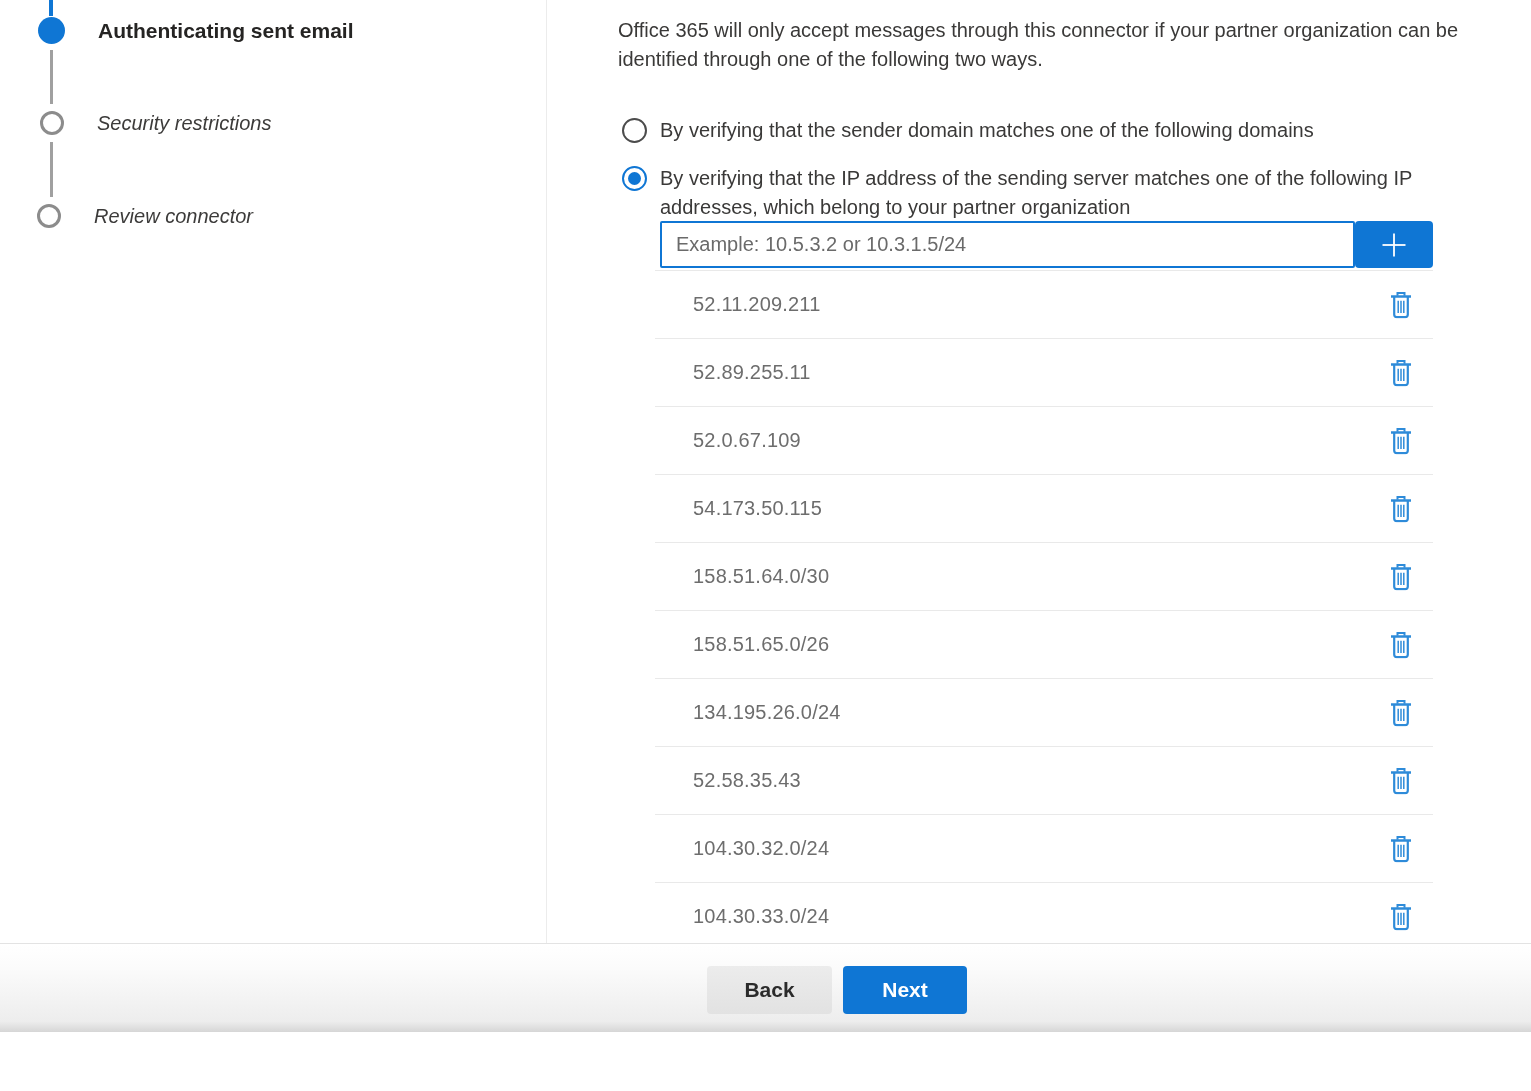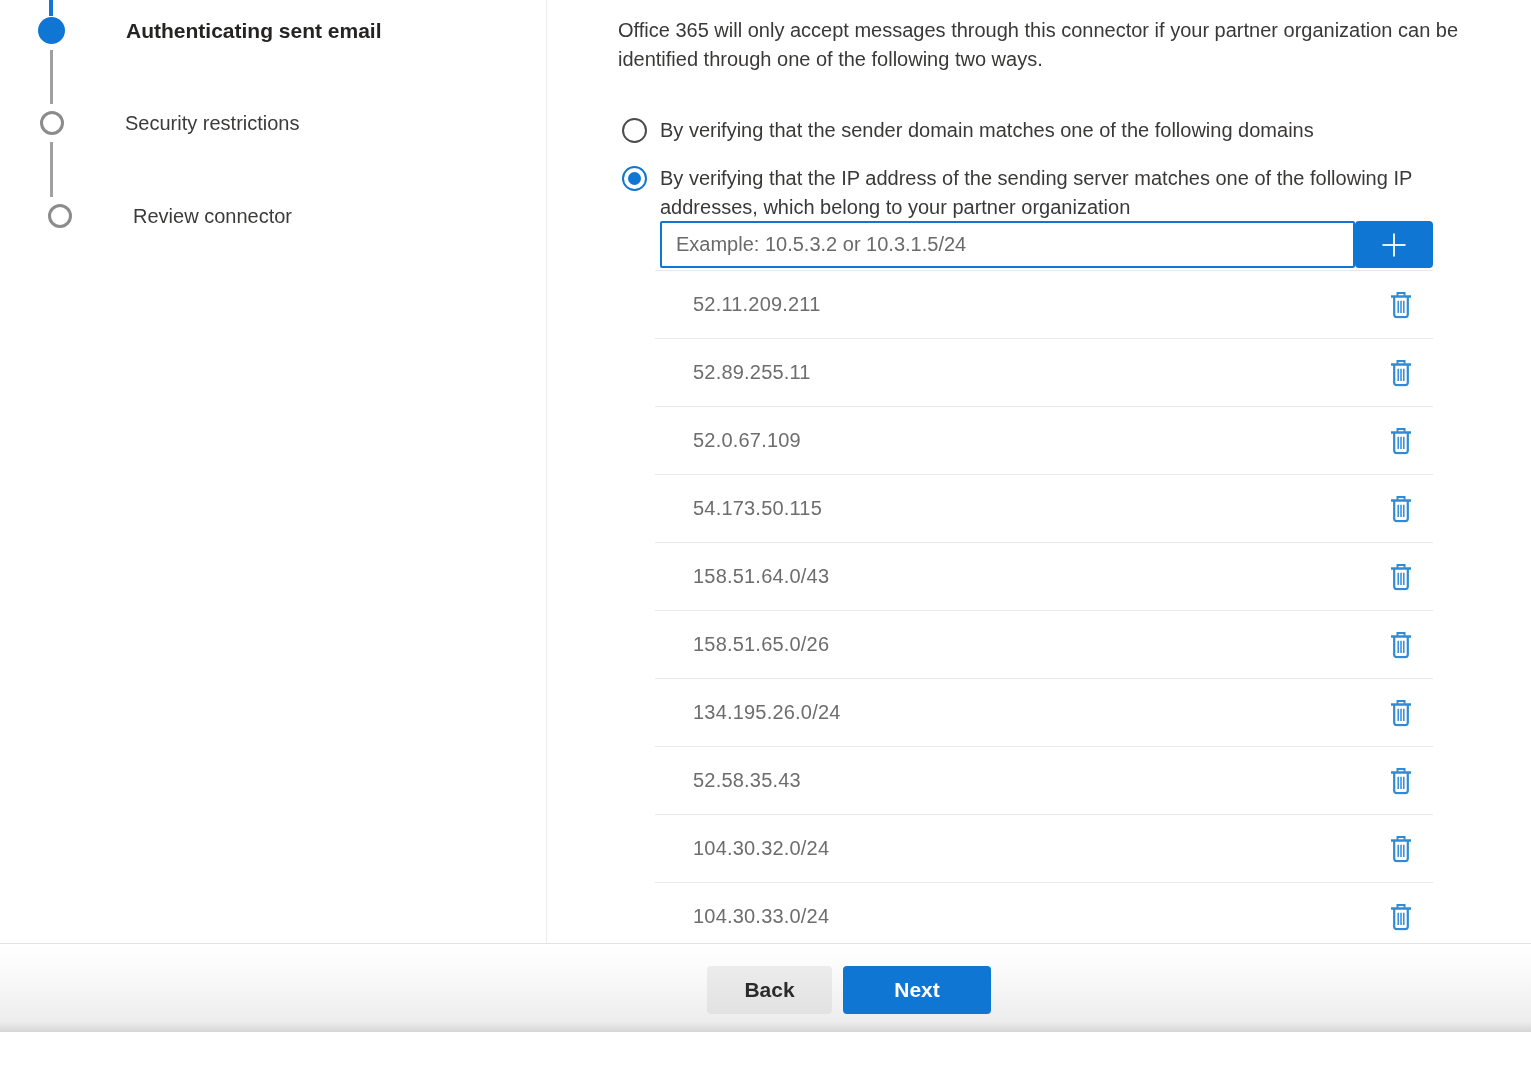--- a/index.html
+++ b/index.html
@@ -7,28 +7,28 @@
     --trash:#2e8bd9;
   }
   html,body{margin:0;padding:0;background:#fff;}
   .screen{
     position:relative;width:1531px;height:1091px;background:#fff;overflow:hidden;
     font-family:"Liberation Sans","DejaVu Sans",sans-serif;color:#3a3938;
   }
   
   .v-divider{position:absolute;left:546px;top:0;width:1px;height:1003px;background:#ececec;}
   .step-stub{position:absolute;left:49px;top:0;width:4px;height:16px;background:var(--accent);}
-  .step{position:absolute;display:flex;align-items:center;gap:28px;}
+  .step{position:absolute;display:flex;align-items:center;}
   .step-1{left:38px;top:17px;}
   .step-2{left:40px;top:111px;}
-  .step-3{left:48px;top:204px;align-items:center;}
+  .step-3{left:37px;top:204px;align-items:center;}
   .dot-active{width:27px;height:27px;border-radius:50%;background:var(--accent);flex:none;}
   .dot-open{width:18px;height:18px;border-radius:50%;border:3px solid #8c8c8c;background:#fff;flex:none;}
   .step-1 .step-label{margin-left:33px;font-size:21px;font-weight:bold;color:#252423;white-space:nowrap;}
-  .step-2 .step-label,.step-3 .step-label{margin-left:33px;font-size:20px;color:#3c3b3a;white-space:nowrap;}
+  .step-2 .step-label,.step-3 .step-label{margin-left:33px;font-size:20px;color:#3c3b3a;white-space:nowrap;font-style:italic;}
   .conn{position:absolute;left:50px;width:3px;background:#a0a0a0;}
   .conn-1{top:50px;height:54px;}
   .conn-2{top:142px;height:55px;}
   
   .intro{position:absolute;left:618px;top:16px;width:925px;font-size:20px;line-height:29px;color:#3a3938;margin:0;}
   .option{position:absolute;display:flex;align-items:flex-start;cursor:pointer;}
   .option-1{left:622px;top:116px;text-align:right;}
   .option-2{left:622px;top:164px;}
   .radio{width:21px;height:21px;border:2.5px solid #4c4c4c;border-radius:50%;background:#fff;flex:none;margin-top:2px;box-sizing:content-box;}
   .radio.checked{border-color:var(--accent);position:relative;}
@@ -51,21 +51,21 @@
   .ip-text{margin-left:38px;font-size:20px;color:#6d6d6d;letter-spacing:0.2px;}
   .trash-btn{position:absolute;right:18px;top:50%;transform:translateY(-50%);background:none;border:none;padding:3px;cursor:pointer;line-height:0;}
   
   .footer{
     position:absolute;left:0;top:943px;width:1531px;height:88px;border-top:1px solid #e3e3e3;box-sizing:content-box;
     background:linear-gradient(180deg,#ffffff 0%,#fbfbfb 28%,#ededed 88%,#d6d6d6 100%);
     padding-left:6px;
   }
   .btn{position:absolute;top:22px;height:48px;border:none;border-radius:4px;font-size:21px;font-weight:600;font-family:inherit;cursor:pointer;}
   .btn-back{left:707px;width:125px;background:linear-gradient(180deg,#ececec,#e2e2e2);color:#2b2b2b;}
-  .btn-next{left:843px;width:148px;background:var(--accent);color:#ffffff;}
+  .btn-next{left:843px;width:124px;background:var(--accent);color:#ffffff;}
 </style>
 </head>
 <body>
 
 <div class="screen">
 
   <aside>
     <div class="step-stub"></div>
 
     <div class="step step-1">
@@ -161,21 +161,21 @@
         <line x1="1" y1="5" x2="21" y2="5" stroke="#2e8bd9" stroke-width="2.4"></line>
         <path d="M4.2 5 V23 Q4.2 25.6 6.8 25.6 H15.2 Q17.8 25.6 17.8 23 V5" fill="none" stroke="#2e8bd9" stroke-width="2.2"></path>
         <line x1="8.2" y1="9.2" x2="8.2" y2="21.6" stroke="#2e8bd9" stroke-width="1.5"></line>
         <line x1="11" y1="9.2" x2="11" y2="21.6" stroke="#2e8bd9" stroke-width="1.5"></line>
         <line x1="13.8" y1="9.2" x2="13.8" y2="21.6" stroke="#2e8bd9" stroke-width="1.5"></line>
       </svg>
     </button>
   </div>
 
   <div class="ip-row">
-    <span class="ip-text">158.51.64.0/43</span>
+    <span class="ip-text">158.51.64.0/30</span>
     <button class="trash-btn">
       <svg width="22" height="27" viewBox="0 0 22 27">
         <path d="M7.5 4.3 V1.6 H14.5 V4.3" fill="none" stroke="#2e8bd9" stroke-width="2"></path>
         <line x1="1" y1="5" x2="21" y2="5" stroke="#2e8bd9" stroke-width="2.4"></line>
         <path d="M4.2 5 V23 Q4.2 25.6 6.8 25.6 H15.2 Q17.8 25.6 17.8 23 V5" fill="none" stroke="#2e8bd9" stroke-width="2.2"></path>
         <line x1="8.2" y1="9.2" x2="8.2" y2="21.6" stroke="#2e8bd9" stroke-width="1.5"></line>
         <line x1="11" y1="9.2" x2="11" y2="21.6" stroke="#2e8bd9" stroke-width="1.5"></line>
         <line x1="13.8" y1="9.2" x2="13.8" y2="21.6" stroke="#2e8bd9" stroke-width="1.5"></line>
       </svg>
     </button>

